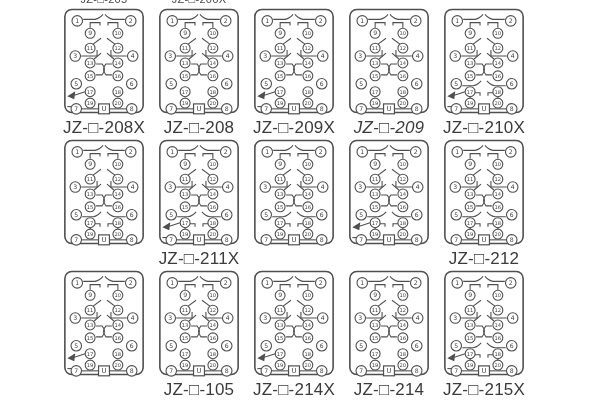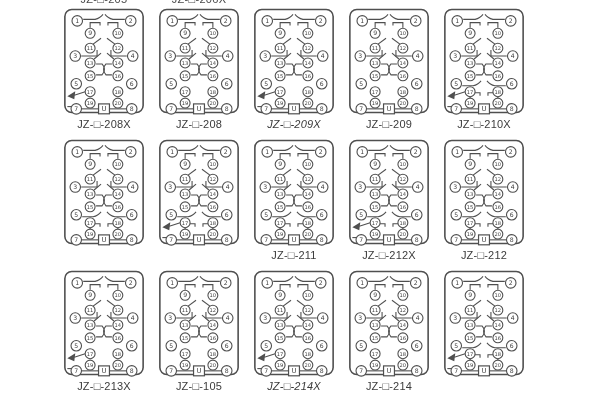--- a/index.html
+++ b/index.html
@@ -3,21 +3,21 @@
 <meta charset="utf-8">
 <style>
   html,body{margin:0;padding:0}
   body{width:600px;height:400px;background:#ffffff;font-family:"Liberation Sans","DejaVu Sans",sans-serif}
   .sheet{position:relative;width:600px;height:400px;background:#ffffff;overflow:hidden}
   .top-strip{position:absolute;left:63px;top:0;height:6px;display:grid;grid-template-columns:repeat(5,95px);overflow:hidden}
   .top-strip span{display:block;width:82px;text-align:center;font-size:11px;line-height:11px;letter-spacing:.3px;color:#4a4a4a;margin-top:-6px;white-space:nowrap}
   .top-strip span:nth-child(n+3){margin-top:-9px}
   .grid{position:absolute;left:63px;top:8px;display:grid;grid-template-columns:repeat(5,95px);grid-auto-rows:131px}
   figure.cell{margin:0;width:82px}
-  .cap{width:82px;margin-top:3px;text-align:center;font-size:11px;letter-spacing:.2px;color:#3b3b3b;white-space:nowrap}
+  .cap{width:82px;margin-top:3px;text-align:center;font-size:17px;letter-spacing:.2px;color:#3b3b3b;white-space:nowrap}
   svg.socket{display:block}
 </style>
 </head>
 <body>
 
 <div class="sheet">
   <div class="top-strip">
     <span>JZ-□-205</span>
     <span>JZ-□-206X</span>
     <span>JZ-□-206</span>
@@ -338,21 +338,21 @@
           </g>
           <g>
             <circle cx="55" cy="96" r="5" fill="#ffffff" stroke="#4f4f4f" stroke-width="1.1"></circle>
             <text x="55" y="97.9" text-anchor="middle" font-size="5.2" fill="#3f3f3f" font-family="&quot;DejaVu Sans&quot;,sans-serif">20</text>
           </g>
           <g>
             <rect x="35.5" y="96.8" width="11" height="10" fill="#ffffff" stroke="#4f4f4f" stroke-width="1.2"></rect>
             <text x="41" y="104.4" text-anchor="middle" font-size="7" fill="#3f3f3f" font-family="&quot;DejaVu Sans&quot;,sans-serif">U</text>
           </g>
         </svg>
-        <figcaption class="cap" style="color: rgb(59, 59, 59); font-style: italic;">JZ-□-209X</figcaption>
+        <figcaption class="cap" style="color: rgb(59, 59, 59);">JZ-□-209X</figcaption>
       </figure>
       <figure class="cell">
         <svg class="socket" width="82" height="107" viewBox="0 0 82 108">
           <rect x="1.5" y="1.5" width="79" height="104" rx="7" fill="none" stroke="#4f4f4f" stroke-width="1.6"></rect>
           <path d="M20 11.5H32Q37 10.5 40 6.5" fill="none" stroke="#4f4f4f" stroke-width="1.1"></path>
           <path d="M62 11.5H50Q45 10.5 42 6.5" fill="none" stroke="#4f4f4f" stroke-width="1.1"></path>
           <path d="M27 20V14.8H37V17.6" fill="none" stroke="#4f4f4f" stroke-width="1.1"></path>
           <path d="M55 20V14.8H45V17.6" fill="none" stroke="#4f4f4f" stroke-width="1.1"></path>
           <path d="M30 36.5L38 30.5" fill="none" stroke="#4f4f4f" stroke-width="1.1"></path>
           <path d="M52 36.5L44 30.5" fill="none" stroke="#4f4f4f" stroke-width="1.1"></path>
@@ -442,21 +442,21 @@
           </g>
           <g>
             <circle cx="55" cy="96" r="5" fill="#ffffff" stroke="#4f4f4f" stroke-width="1.1"></circle>
             <text x="55" y="97.9" text-anchor="middle" font-size="5.2" fill="#3f3f3f" font-family="&quot;DejaVu Sans&quot;,sans-serif">20</text>
           </g>
           <g>
             <rect x="35.5" y="96.8" width="11" height="10" fill="#ffffff" stroke="#4f4f4f" stroke-width="1.2"></rect>
             <text x="41" y="104.4" text-anchor="middle" font-size="7" fill="#3f3f3f" font-family="&quot;DejaVu Sans&quot;,sans-serif">U</text>
           </g>
         </svg>
-        <figcaption class="cap" style="color: rgb(59, 59, 59);">JZ-□-209</figcaption>
+        <figcaption class="cap" style="color: rgb(59, 59, 59); font-style: italic;">JZ-□-209</figcaption>
       </figure>
       <figure class="cell">
         <svg class="socket" width="82" height="107" viewBox="0 0 82 108">
           <rect x="1.5" y="1.5" width="79" height="104" rx="7" fill="none" stroke="#4f4f4f" stroke-width="1.6"></rect>
           <path d="M20 11.5H32Q37 10.5 40 6.5" fill="none" stroke="#4f4f4f" stroke-width="1.1"></path>
           <path d="M62 11.5H50Q45 10.5 42 6.5" fill="none" stroke="#4f4f4f" stroke-width="1.1"></path>
           <path d="M27 20V14.8H37V17.6" fill="none" stroke="#4f4f4f" stroke-width="1.1"></path>
           <path d="M55 20V14.8H45V17.6" fill="none" stroke="#4f4f4f" stroke-width="1.1"></path>
           <path d="M30 36.5L38 30.5" fill="none" stroke="#4f4f4f" stroke-width="1.1"></path>
           <path d="M52 36.5L44 30.5" fill="none" stroke="#4f4f4f" stroke-width="1.1"></path>
@@ -775,20 +775,21 @@
           </g>
           <g>
             <circle cx="55" cy="96" r="5" fill="#ffffff" stroke="#4f4f4f" stroke-width="1.1"></circle>
             <text x="55" y="97.9" text-anchor="middle" font-size="5.2" fill="#3f3f3f" font-family="&quot;DejaVu Sans&quot;,sans-serif">20</text>
           </g>
           <g>
             <rect x="35.5" y="96.8" width="11" height="10" fill="#ffffff" stroke="#4f4f4f" stroke-width="1.2"></rect>
             <text x="41" y="104.4" text-anchor="middle" font-size="7" fill="#3f3f3f" font-family="&quot;DejaVu Sans&quot;,sans-serif">U</text>
           </g>
         </svg>
+        <figcaption class="cap" style="color: rgb(59, 59, 59);">JZ-□-211X</figcaption>
       </figure>
       <figure class="cell">
         <svg class="socket" width="82" height="107" viewBox="0 0 82 108">
           <rect x="1.5" y="1.5" width="79" height="104" rx="7" fill="none" stroke="#4f4f4f" stroke-width="1.6"></rect>
           <path d="M20 11.5H32Q37 10.5 40 6.5" fill="none" stroke="#4f4f4f" stroke-width="1.1"></path>
           <path d="M62 11.5H50Q45 10.5 42 6.5" fill="none" stroke="#4f4f4f" stroke-width="1.1"></path>
           <path d="M27 20V14.8H37V17.6" fill="none" stroke="#4f4f4f" stroke-width="1.1"></path>
           <path d="M55 20V14.8H45V17.6" fill="none" stroke="#4f4f4f" stroke-width="1.1"></path>
           <path d="M30 36.5L38 30.5" fill="none" stroke="#4f4f4f" stroke-width="1.1"></path>
           <path d="M52 36.5L44 30.5" fill="none" stroke="#4f4f4f" stroke-width="1.1"></path>
@@ -882,21 +883,20 @@
           </g>
           <g>
             <circle cx="55" cy="96" r="5" fill="#ffffff" stroke="#4f4f4f" stroke-width="1.1"></circle>
             <text x="55" y="97.9" text-anchor="middle" font-size="5.2" fill="#3f3f3f" font-family="&quot;DejaVu Sans&quot;,sans-serif">20</text>
           </g>
           <g>
             <rect x="35.5" y="96.8" width="11" height="10" fill="#ffffff" stroke="#4f4f4f" stroke-width="1.2"></rect>
             <text x="41" y="104.4" text-anchor="middle" font-size="7" fill="#3f3f3f" font-family="&quot;DejaVu Sans&quot;,sans-serif">U</text>
           </g>
         </svg>
-        <figcaption class="cap" style="color: rgb(59, 59, 59);">JZ-□-211</figcaption>
       </figure>
       <figure class="cell">
         <svg class="socket" width="82" height="107" viewBox="0 0 82 108">
           <rect x="1.5" y="1.5" width="79" height="104" rx="7" fill="none" stroke="#4f4f4f" stroke-width="1.6"></rect>
           <path d="M20 11.5H32Q37 10.5 40 6.5" fill="none" stroke="#4f4f4f" stroke-width="1.1"></path>
           <path d="M62 11.5H50Q45 10.5 42 6.5" fill="none" stroke="#4f4f4f" stroke-width="1.1"></path>
           <path d="M27 20V14.8H37V17.6" fill="none" stroke="#4f4f4f" stroke-width="1.1"></path>
           <path d="M55 20V14.8H45V17.6" fill="none" stroke="#4f4f4f" stroke-width="1.1"></path>
           <path d="M30 36.5L38 30.5" fill="none" stroke="#4f4f4f" stroke-width="1.1"></path>
           <path d="M52 36.5L44 30.5" fill="none" stroke="#4f4f4f" stroke-width="1.1"></path>
@@ -995,21 +995,20 @@
           </g>
           <g>
             <circle cx="55" cy="96" r="5" fill="#ffffff" stroke="#4f4f4f" stroke-width="1.1"></circle>
             <text x="55" y="97.9" text-anchor="middle" font-size="5.2" fill="#3f3f3f" font-family="&quot;DejaVu Sans&quot;,sans-serif">20</text>
           </g>
           <g>
             <rect x="35.5" y="96.8" width="11" height="10" fill="#ffffff" stroke="#4f4f4f" stroke-width="1.2"></rect>
             <text x="41" y="104.4" text-anchor="middle" font-size="7" fill="#3f3f3f" font-family="&quot;DejaVu Sans&quot;,sans-serif">U</text>
           </g>
         </svg>
-        <figcaption class="cap" style="color: rgb(59, 59, 59);">JZ-□-212X</figcaption>
       </figure>
       <figure class="cell">
         <svg class="socket" width="82" height="107" viewBox="0 0 82 108">
           <rect x="1.5" y="1.5" width="79" height="104" rx="7" fill="none" stroke="#4f4f4f" stroke-width="1.6"></rect>
           <path d="M20 11.5H32Q37 10.5 40 6.5" fill="none" stroke="#4f4f4f" stroke-width="1.1"></path>
           <path d="M62 11.5H50Q45 10.5 42 6.5" fill="none" stroke="#4f4f4f" stroke-width="1.1"></path>
           <path d="M27 20V14.8H37V17.6" fill="none" stroke="#4f4f4f" stroke-width="1.1"></path>
           <path d="M55 20V14.8H45V17.6" fill="none" stroke="#4f4f4f" stroke-width="1.1"></path>
           <path d="M30 36.5L38 30.5" fill="none" stroke="#4f4f4f" stroke-width="1.1"></path>
           <path d="M52 36.5L44 30.5" fill="none" stroke="#4f4f4f" stroke-width="1.1"></path>
@@ -1212,21 +1211,20 @@
           </g>
           <g>
             <circle cx="55" cy="96" r="5" fill="#ffffff" stroke="#4f4f4f" stroke-width="1.1"></circle>
             <text x="55" y="97.9" text-anchor="middle" font-size="5.2" fill="#3f3f3f" font-family="&quot;DejaVu Sans&quot;,sans-serif">20</text>
           </g>
           <g>
             <rect x="35.5" y="96.8" width="11" height="10" fill="#ffffff" stroke="#4f4f4f" stroke-width="1.2"></rect>
             <text x="41" y="104.4" text-anchor="middle" font-size="7" fill="#3f3f3f" font-family="&quot;DejaVu Sans&quot;,sans-serif">U</text>
           </g>
         </svg>
-        <figcaption class="cap" style="color: rgb(59, 59, 59);">JZ-□-213X</figcaption>
       </figure>
       <figure class="cell">
         <svg class="socket" width="82" height="107" viewBox="0 0 82 108">
           <rect x="1.5" y="1.5" width="79" height="104" rx="7" fill="none" stroke="#4f4f4f" stroke-width="1.6"></rect>
           <path d="M20 11.5H32Q37 10.5 40 6.5" fill="none" stroke="#4f4f4f" stroke-width="1.1"></path>
           <path d="M62 11.5H50Q45 10.5 42 6.5" fill="none" stroke="#4f4f4f" stroke-width="1.1"></path>
           <path d="M27 20V14.8H37V17.6" fill="none" stroke="#4f4f4f" stroke-width="1.1"></path>
           <path d="M55 20V14.8H45V17.6" fill="none" stroke="#4f4f4f" stroke-width="1.1"></path>
           <path d="M30 36.5L38 30.5" fill="none" stroke="#4f4f4f" stroke-width="1.1"></path>
           <path d="M52 36.5L44 30.5" fill="none" stroke="#4f4f4f" stroke-width="1.1"></path>
@@ -1425,21 +1423,21 @@
           </g>
           <g>
             <circle cx="55" cy="96" r="5" fill="#ffffff" stroke="#4f4f4f" stroke-width="1.1"></circle>
             <text x="55" y="97.9" text-anchor="middle" font-size="5.2" fill="#3f3f3f" font-family="&quot;DejaVu Sans&quot;,sans-serif">20</text>
           </g>
           <g>
             <rect x="35.5" y="96.8" width="11" height="10" fill="#ffffff" stroke="#4f4f4f" stroke-width="1.2"></rect>
             <text x="41" y="104.4" text-anchor="middle" font-size="7" fill="#3f3f3f" font-family="&quot;DejaVu Sans&quot;,sans-serif">U</text>
           </g>
         </svg>
-        <figcaption class="cap" style="color: rgb(59, 59, 59); font-style: italic;">JZ-□-214X</figcaption>
+        <figcaption class="cap" style="color: rgb(59, 59, 59);">JZ-□-214X</figcaption>
       </figure>
       <figure class="cell">
         <svg class="socket" width="82" height="107" viewBox="0 0 82 108">
           <rect x="1.5" y="1.5" width="79" height="104" rx="7" fill="none" stroke="#4f4f4f" stroke-width="1.6"></rect>
           <path d="M20 11.5H32Q37 10.5 40 6.5" fill="none" stroke="#4f4f4f" stroke-width="1.1"></path>
           <path d="M62 11.5H50Q45 10.5 42 6.5" fill="none" stroke="#4f4f4f" stroke-width="1.1"></path>
           <path d="M27 20V14.8H37V17.6" fill="none" stroke="#4f4f4f" stroke-width="1.1"></path>
           <path d="M55 20V14.8H45V17.6" fill="none" stroke="#4f4f4f" stroke-width="1.1"></path>
           <path d="M30 36.5L38 30.5" fill="none" stroke="#4f4f4f" stroke-width="1.1"></path>
           <path d="M52 36.5L44 30.5" fill="none" stroke="#4f4f4f" stroke-width="1.1"></path>
@@ -1642,15 +1640,16 @@
           </g>
           <g>
             <circle cx="55" cy="96" r="5" fill="#ffffff" stroke="#4f4f4f" stroke-width="1.1"></circle>
             <text x="55" y="97.9" text-anchor="middle" font-size="5.2" fill="#3f3f3f" font-family="&quot;DejaVu Sans&quot;,sans-serif">20</text>
           </g>
           <g>
             <rect x="35.5" y="96.8" width="11" height="10" fill="#ffffff" stroke="#4f4f4f" stroke-width="1.2"></rect>
             <text x="41" y="104.4" text-anchor="middle" font-size="7" fill="#3f3f3f" font-family="&quot;DejaVu Sans&quot;,sans-serif">U</text>
           </g>
         </svg>
+        <figcaption class="cap" style="color: rgb(59, 59, 59);">JZ-□-215X</figcaption>
       </figure>
     </div>
 </div>
 
 </body></html>

